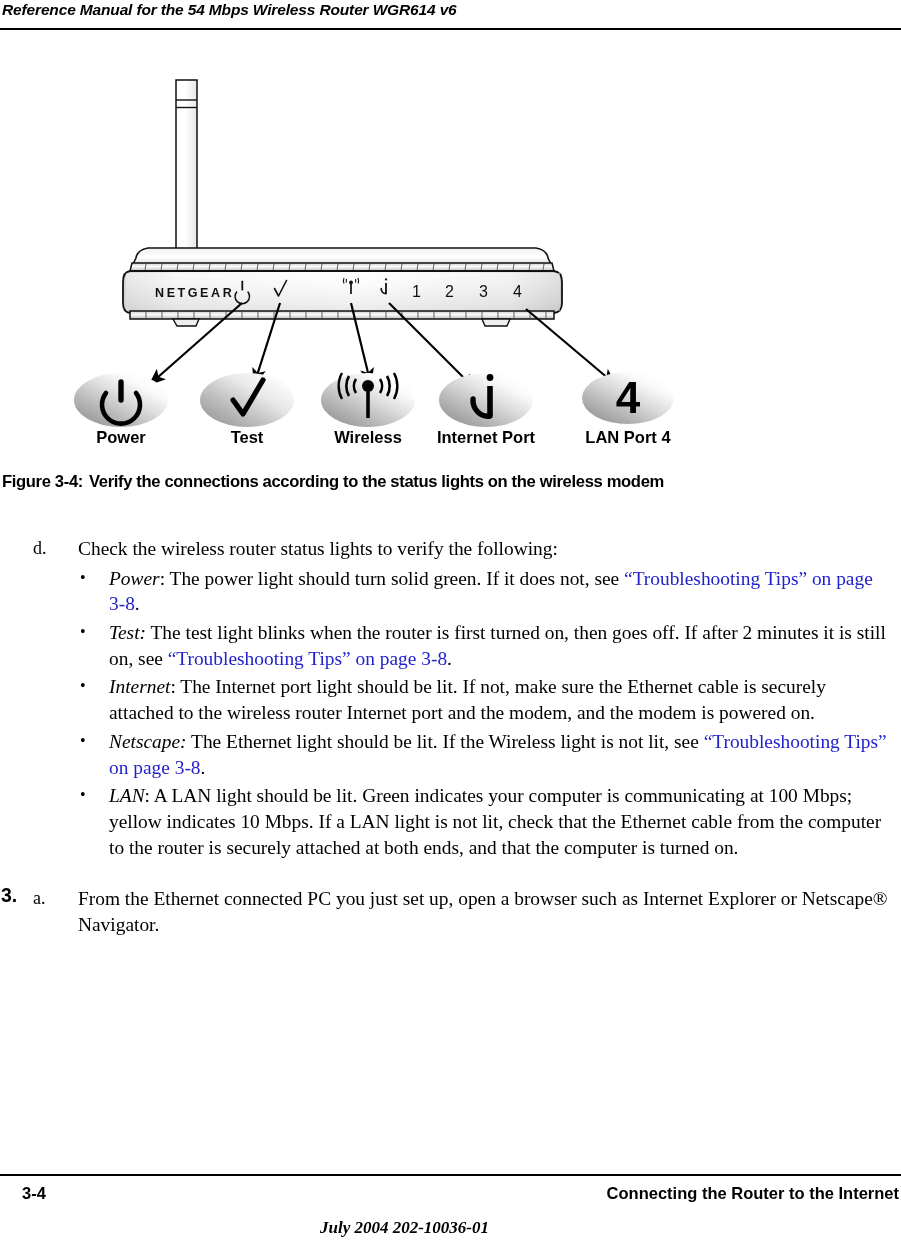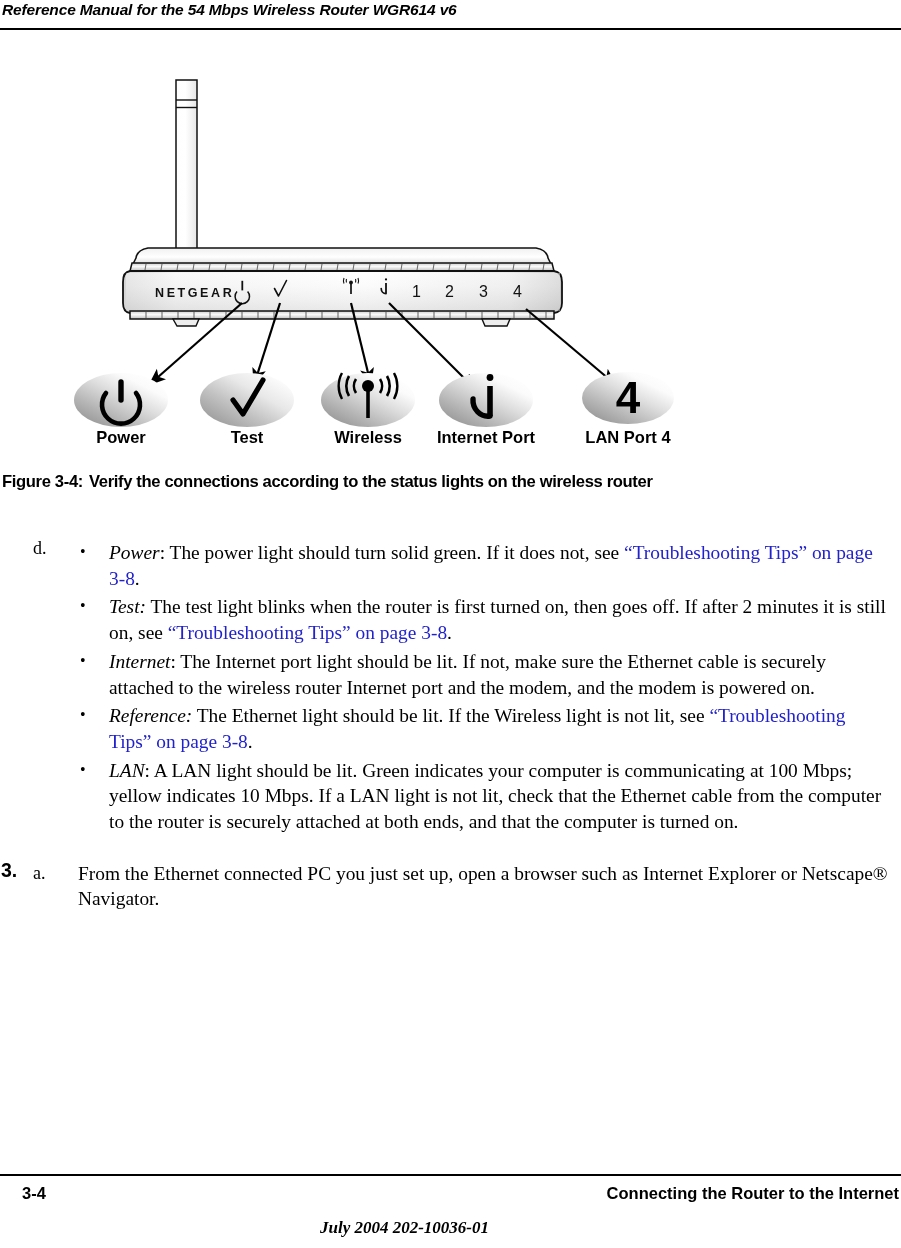--- a/index.html
+++ b/index.html
@@ -417,45 +417,45 @@
 
     <g>
       <ellipse cx="612" cy="338" rx="46" ry="26" fill="url(#bubbleGrad)"></ellipse>
       <text x="612" y="353" text-anchor="middle" font-family="'Liberation Sans','DejaVu Sans',sans-serif" font-size="44" font-weight="bold" fill="#000">4</text>
       <text x="612" y="383" text-anchor="middle" font-family="'Liberation Sans','DejaVu Sans',sans-serif" font-size="16.5" font-weight="bold" fill="#000">LAN Port 4</text>
     </g>
   </svg>
 </div>
 
 <div class="figure-caption">
-  <span>Figure 3-4:</span><span class="cap-gap"></span><span>Verify the connections according to the status lights on the wireless router</span>
+  <span>Figure 3-4:</span><span class="cap-gap"></span><span>Verify the connections according to the status lights on the wireless modem</span>
 </div>
 
 <div class="content">
 
   <div class="step">
-    <span class="marker">d.</span>
+    <span class="marker">d.</span><span>Check the wireless router status lights to verify the following:</span>
   </div>
 
   <ul class="bullets">
 
     <li>
       <span class="dot">•</span><span class="it">Power</span><span>: </span><span>The power light should turn solid green. If it does not, see </span><span class="lnk">“Troubleshooting Tips” on page 3-8</span><span>.</span>
     </li>
 
     <li>
       <span class="dot">•</span><span class="it">Test:</span><span> </span><span>The test light blinks when the router is first turned on, then goes off. If after 2 minutes it is still on, see </span><span class="lnk">“Troubleshooting Tips” on page 3-8</span><span>.</span>
     </li>
 
     <li>
       <span class="dot">•</span><span class="it">Internet</span><span>: </span><span>The Internet port light should be lit. If not, make sure the Ethernet cable is securely attached to the wireless router Internet port and the modem, and the modem is powered on.</span>
     </li>
 
     <li>
-      <span class="dot">•</span><span class="it">Reference:</span><span> </span><span>The Ethernet light should be lit. If the Wireless light is not lit, see </span><span class="lnk">“Troubleshooting Tips” on page 3-8</span><span>.</span>
+      <span class="dot">•</span><span class="it">Netscape:</span><span> </span><span>The Ethernet light should be lit. If the Wireless light is not lit, see </span><span class="lnk">“Troubleshooting Tips” on page 3-8</span><span>.</span>
     </li>
 
     <li>
       <span class="dot">•</span><span class="it">LAN</span><span>: </span><span>A LAN light should be lit. Green indicates your computer is communicating at 100 Mbps; yellow indicates 10 Mbps. If a LAN light is not lit, check that the Ethernet cable from the computer to the router is securely attached at both ends, and that the computer is turned on.</span>
     </li>
   </ul>
 
   <div class="section-heading">
     <span class="num">3.</span>
   </div>

